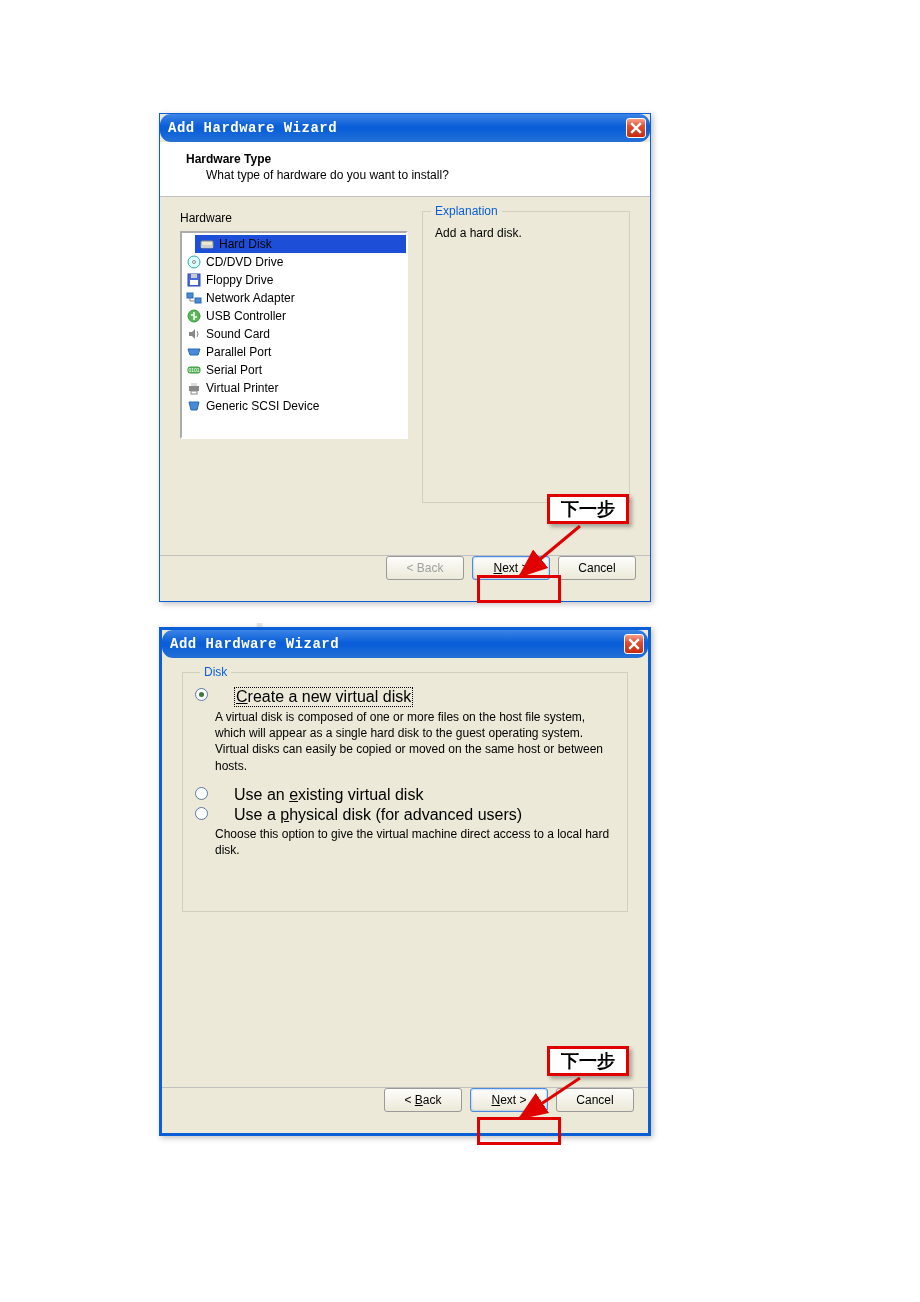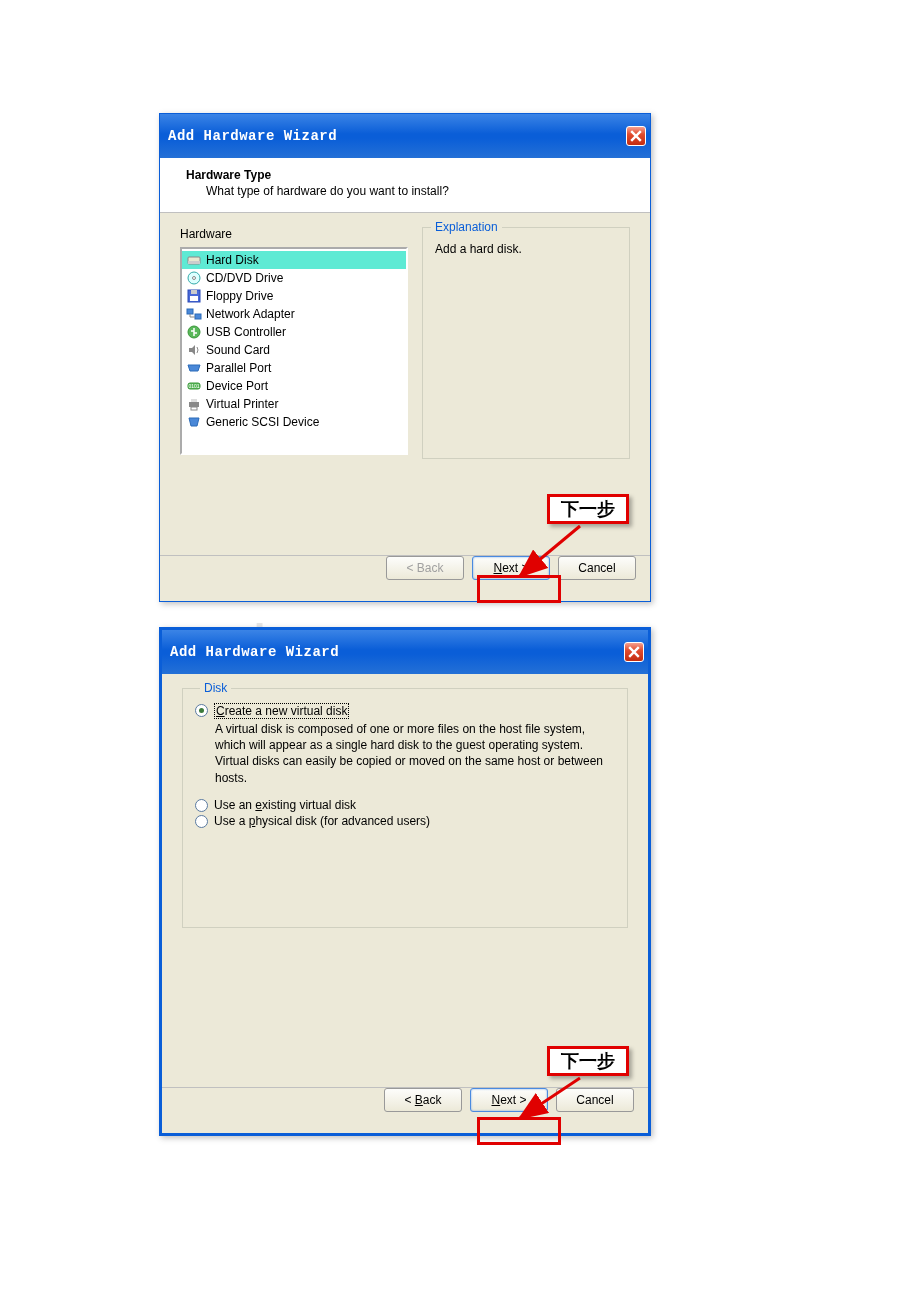--- a/index.html
+++ b/index.html
@@ -20,26 +20,27 @@
   position: absolute;
   width: 492px;
   border: 1px solid #0a5ed8;
   background: #ece9d8;
   box-shadow: 2px 2px 6px rgba(0,0,0,0.25);
 }
 .dialog1 { left: 159px; top: 113px; height: 489px; }
 .dialog2 { left: 159px; top: 627px; height: 509px; border-width: 3px; }
 
 .titlebar {
-  height: 44px;
+  height: 28px;
   background: linear-gradient(to bottom, #3b84e6 0%, #0a5ed8 45%, #0a5ed8 55%, #2470d6 100%);
   display: flex;
   align-items: center;
   padding: 0 4px 0 8px;
   color: #fff;
+  border-radius: 11px;
 }
 .titlebar .title-text {
   flex: 1;
   font-family: "Courier New", monospace;
   font-weight: bold;
   font-size: 14px;
   letter-spacing: 0.5px;
 }
 .close-btn {
   width: 20px;
@@ -106,21 +107,22 @@
 .listitem {
   display: flex;
   align-items: center;
   gap: 4px;
   padding: 1px 4px;
   font-size: 12px;
   cursor: pointer;
 }
 .listitem .li-icon { width: 16px; height: 16px; display: flex; align-items: center; justify-content: center; }
 .listitem.selected {
-  background: #5eead4;
+  background: #1d4ed8;
+  margin-left: 13px;
 }
 .expl-text {
   font-size: 12px;
   padding: 2px 4px;
 }
 
 .button-row {
   position: absolute;
   bottom: 0;
   left: 0;
@@ -213,21 +215,22 @@
   justify-content: center;
   cursor: pointer;
 }
 .radio.checked::after {
   content: "";
   width: 5px; height: 5px;
   background: #3b7a3b;
   border-radius: 50%;
 }
 .radio-label {
-  font-size: 12px;
+  font-size: 16px;
+  margin-left: 20px;
 }
 .radio-label .u { text-decoration: underline; }
 .radio-label.dotted {
   border: 1px dotted #000;
   padding: 0 1px;
 }
 .radio-desc {
   font-size: 12px;
   margin: 2px 0 12px 20px;
   line-height: 1.35;
@@ -336,21 +339,21 @@
                 </span>
               <span>Parallel Port</span>
             </div>
             <div class="listitem">
               <span class="li-icon">
                   <svg width="16" height="16">
                     <rect x="2" y="5" width="12" height="6" rx="2" fill="#5ab85a" stroke="#3a983a"></rect>
                     <text x="8" y="10" font-size="5" fill="#fff" text-anchor="middle">0101</text>
                   </svg>
                 </span>
-              <span>Device Port</span>
+              <span>Serial Port</span>
             </div>
             <div class="listitem">
               <span class="li-icon">
                   <svg width="16" height="16">
                     <rect x="3" y="6" width="10" height="5" fill="#888"></rect>
                     <rect x="5" y="3" width="6" height="3" fill="#ddd"></rect>
                     <rect x="5" y="11" width="6" height="3" fill="#fff" stroke="#888"></rect>
                   </svg>
                 </span>
               <span>Virtual Printer</span>
@@ -359,21 +362,21 @@
               <span class="li-icon">
                   <svg width="16" height="16">
                     <path d="M3 4 L13 4 L11 12 L5 12 Z" fill="#4a88d8" stroke="#2a6ab8"></path>
                   </svg>
                 </span>
               <span>Generic SCSI Device</span>
             </div>
           </div>
         </div>
         <div class="hw-right">
-          <div class="groupbox" style="height:232px">
+          <div class="groupbox" style="height:292px">
             <span class="legend">Explanation</span>
             <div class="expl-text">Add a hard disk.</div>
           </div>
         </div>
       </div>
     </div>
     <div class="button-row">
       <div class="btn disabled">
         <span>&lt; Back</span>
       </div>
@@ -407,20 +410,21 @@
 
         <div class="radio-row">
           <div class="radio"></div>
           <span class="radio-label"><span>Use an </span><span class="u">e</span><span>xisting virtual disk</span></span>
         </div>
 
         <div class="radio-row">
           <div class="radio"></div>
           <span class="radio-label"><span>Use a </span><span class="u">p</span><span>hysical disk (for advanced users)</span></span>
         </div>
+        <div class="radio-desc">Choose this option to give the virtual machine direct access to a local hard disk.</div>
       </div>
     </div>
     <div class="button-row">
       <div class="btn">
         <span>&lt; <span class="u">B</span>ack</span>
       </div>
       <div class="btn focus">
         <span><span class="u">N</span>ext &gt;</span>
       </div>
       <div class="btn">

